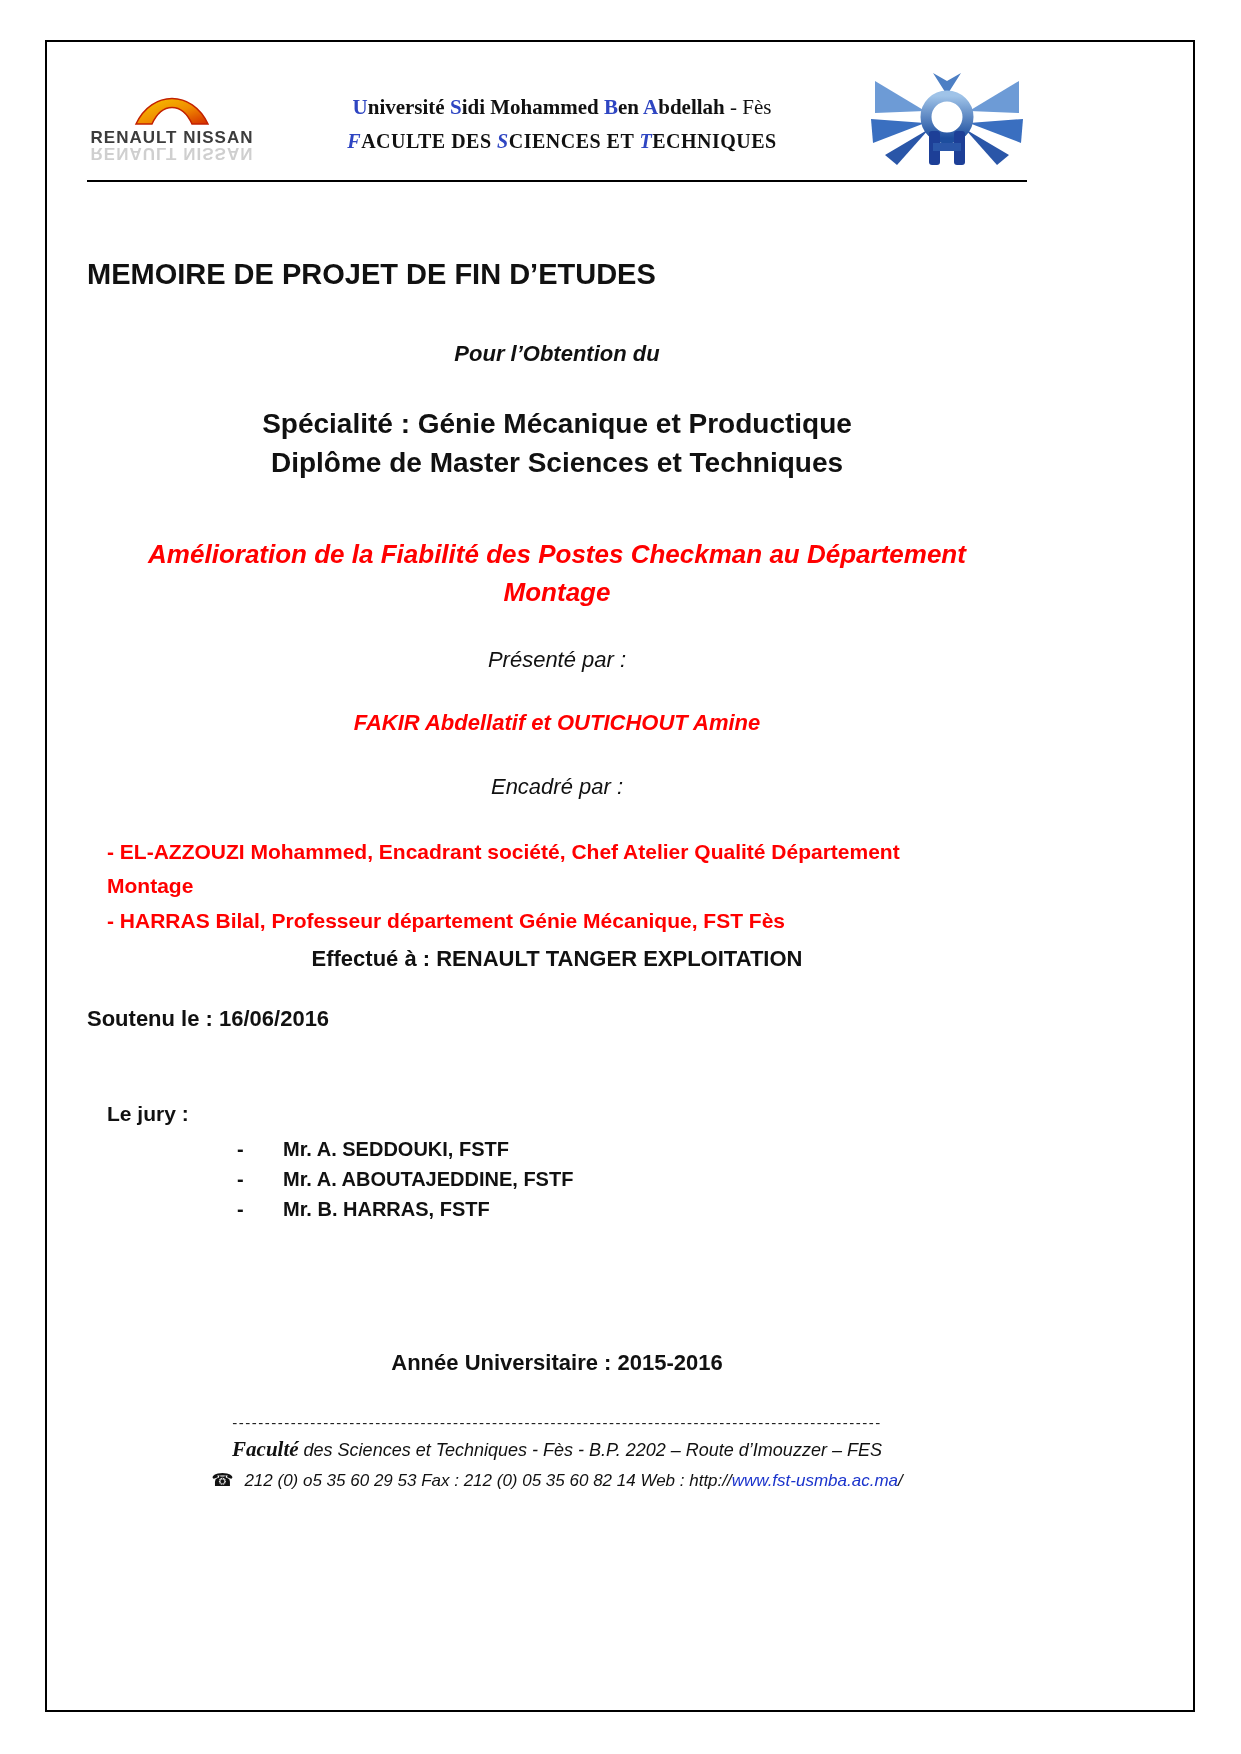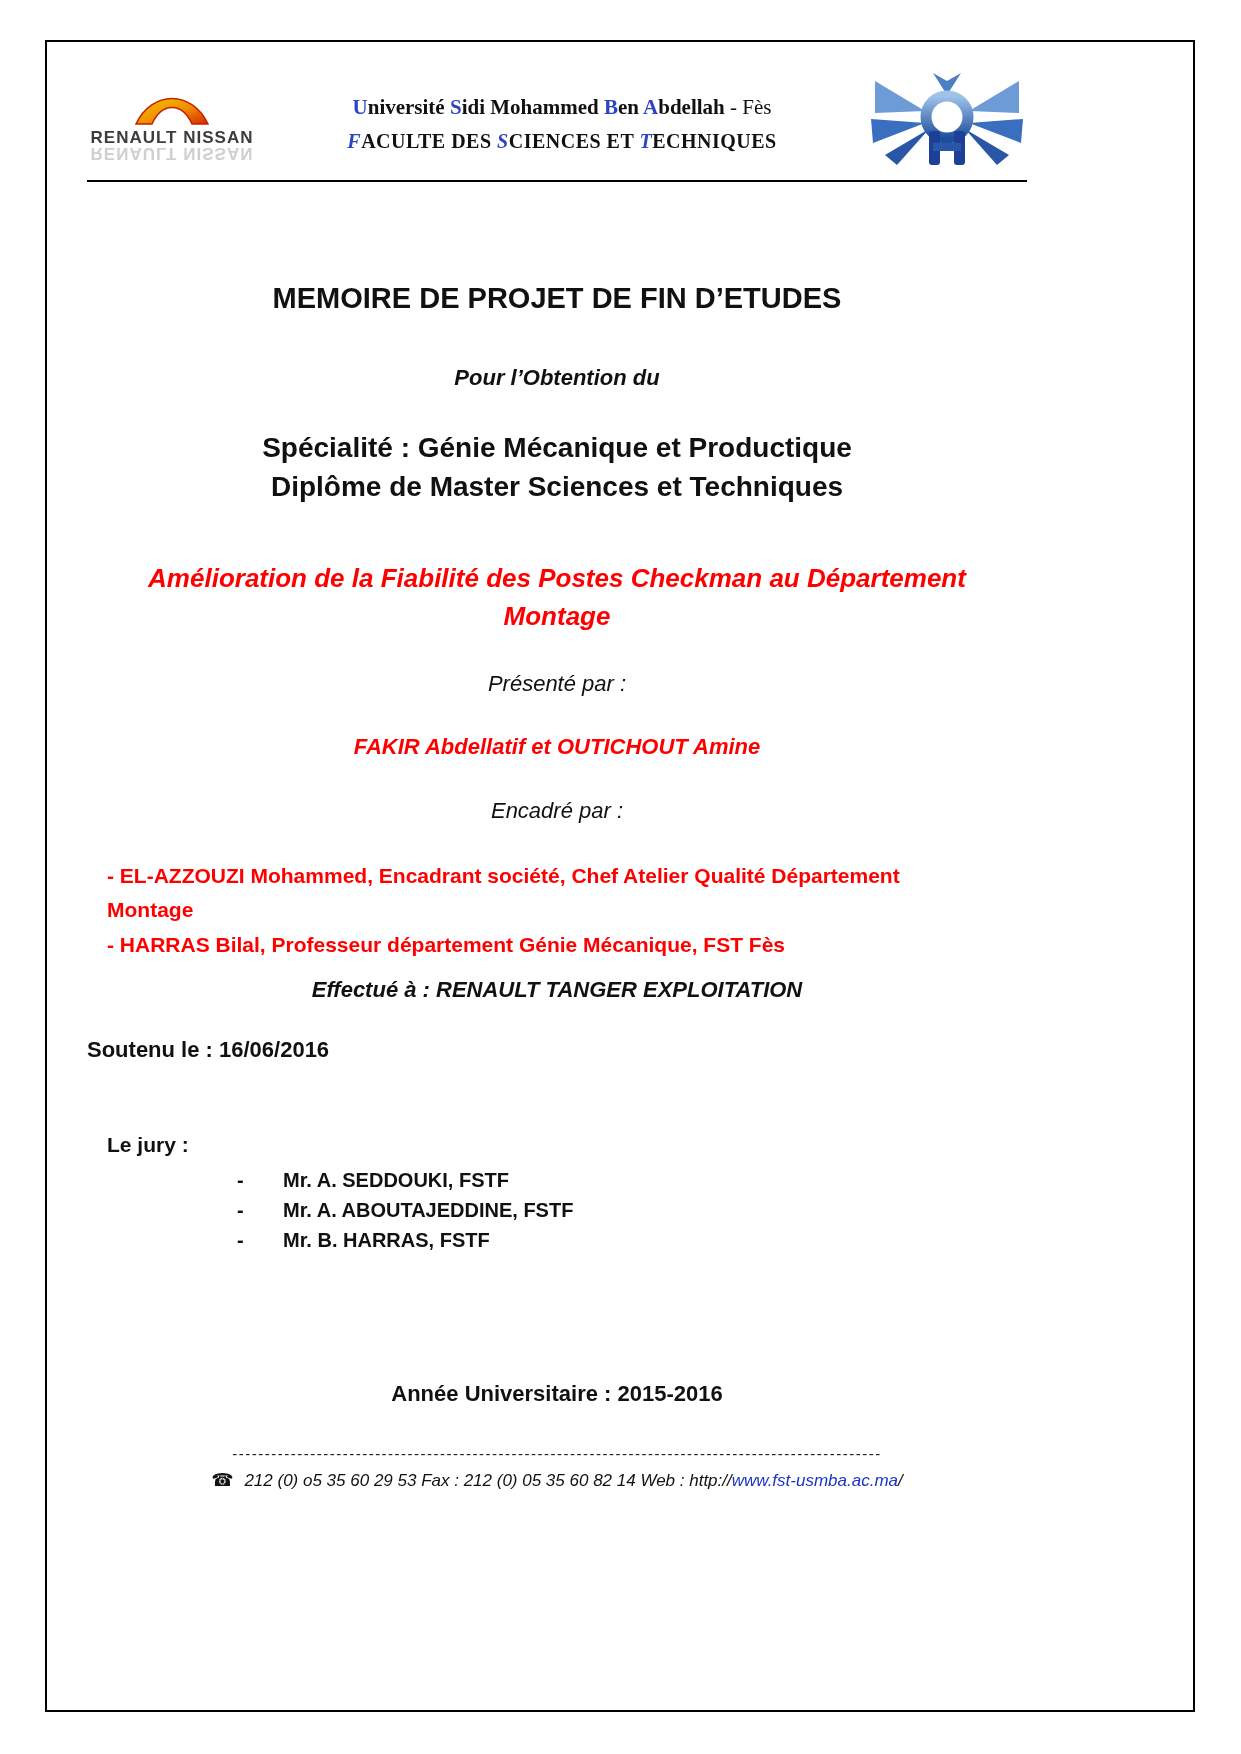--- a/index.html
+++ b/index.html
@@ -24,31 +24,31 @@
   .header-center{flex:1 1 auto;text-align:center;font-family:"Liberation Serif",serif;padding:0 6px;}
   .univ-line{font-size:21px;font-weight:700;margin-bottom:10px;white-space:nowrap;}
   .univ-line .cap{color:var(--accent_blue);}
   .univ-line .plain{font-weight:400;margin-top:32px;}
   .fac-line{font-size:20px;font-weight:700;letter-spacing:.5px;white-space:nowrap;}
   .fac-line .cap{color:var(--accent_blue);font-style:italic;}
   .fst-logo{width:160px;flex:0 0 auto;}
   .header-rule{border-bottom:2px solid #000;margin-top:0;}
 
   
-  .t-title{margin-top:100px;text-align:center;font-size:29px;font-weight:700;}
+  .t-title{margin-top:76px;font-size:29px;font-weight:700;}
   .t-sub{margin-top:50px;text-align:center;font-size:22px;font-weight:700;font-style:italic;}
   .t-diploma{margin-top:38px;text-align:center;font-size:28px;font-weight:700;line-height:1.38;}
   .t-red-title{margin-top:54px;text-align:center;font-size:26px;font-weight:700;font-style:italic;
     color:var(--red);line-height:1.45;max-width:880px;margin-left:auto;margin-right:auto;}
   .t-label{margin-top:35px;text-align:center;font-size:22px;font-weight:400;font-style:italic;}
   .t-label-enc{margin-top:38px;}
   .t-authors{margin-top:37px;text-align:center;font-size:22px;font-weight:700;font-style:italic;color:var(--red);}
   .t-supervisors{margin-top:35px;padding-left:20px;max-width:890px;font-size:21px;font-weight:700;
     color:var(--red);line-height:1.65;text-align:left;}
-  .t-effectue{margin-top:14px;text-align:center;font-size:22px;font-weight:700;font-style:italic;}
+  .t-effectue{margin-top:7px;text-align:center;font-size:22px;font-weight:700;}
   .t-soutenu{margin-top:34px;text-align:left;font-size:22px;font-weight:700;}
   .t-jury-label{margin-top:70px;padding-left:20px;font-size:21px;font-weight:700;text-align:left;}
   .jury-list{margin-top:8px;}
   .jury-row{display:flex;padding-left:150px;font-size:20px;font-weight:700;line-height:1.5;}
   .jury-dash{width:20px;flex:0 0 auto;}
   .jury-text{margin-left:26px;}
   .t-year{margin-top:126px;text-align:center;font-size:22px;font-weight:700;}
 
   
   .sep-line{margin-top:38px;text-align:center;font-size:15px;letter-spacing:1.5px;color:#222;
@@ -155,20 +155,23 @@
         <div class="jury-row">
           <span class="jury-dash">-</span>
           <span class="jury-text">Mr. B. HARRAS, FSTF</span>
         </div>
       </div>
 
       <div class="t-year">Année Universitaire : 2015-2016</div>
 
       <div class="sep-line">----------------------------------------------------------------------------------------------------</div>
 
+      <div class="footer-1">
+        <span class="lead">Faculté</span><span> des Sciences et Techniques -  Fès  - B.P. 2202 – Route d’Imouzzer – FES</span>
+      </div>
 
       <div class="footer-2">
         <span class="phone">☎</span><span> 212 (0) o5 35 60 29 53  Fax : 212 (0) 05 35 60 82 14 Web : http://</span><span class="link">www.fst-usmba.ac.ma</span><span>/</span>
       </div>
 
     </div>
   </div>
 </div>
 
 </body></html>

